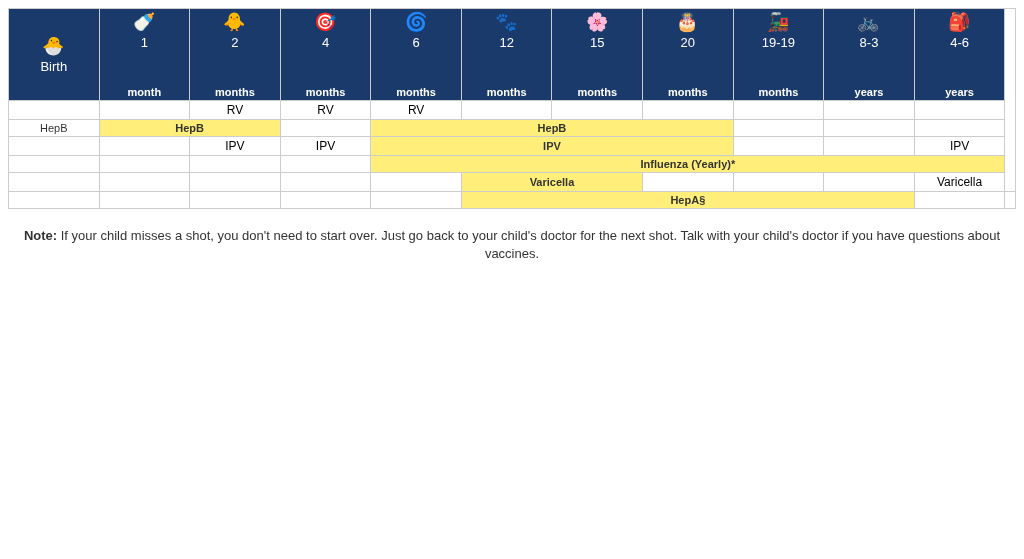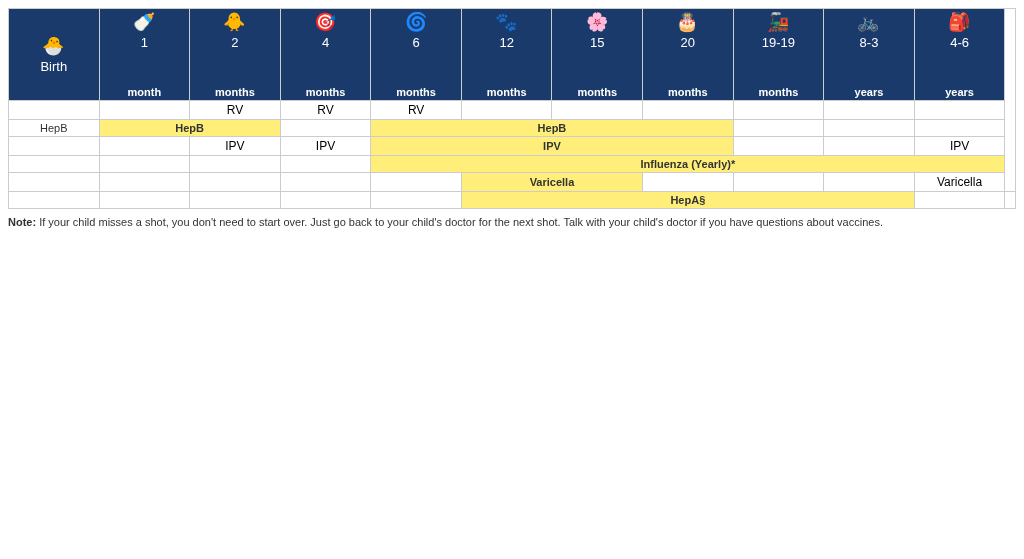--- a/index.html
+++ b/index.html
@@ -65,24 +65,25 @@
       font-weight: bold;
       color: #333;
       padding: 3px 2px;
     }
 
     .empty-cell {
       background: #fff;
     }
 
     .note {
-      margin-top: 6px;
-      font-size: 11px;
+      margin-top: 18px;
+      font-size: 13px;
       color: #333;
       line-height: 1.4;
+      text-align: center;
     }
 
     .note strong {
       font-weight: bold;
     }
 
     .influenza-row td.yellow-bar {
       font-size: 11px;
       text-align: center;
     }

